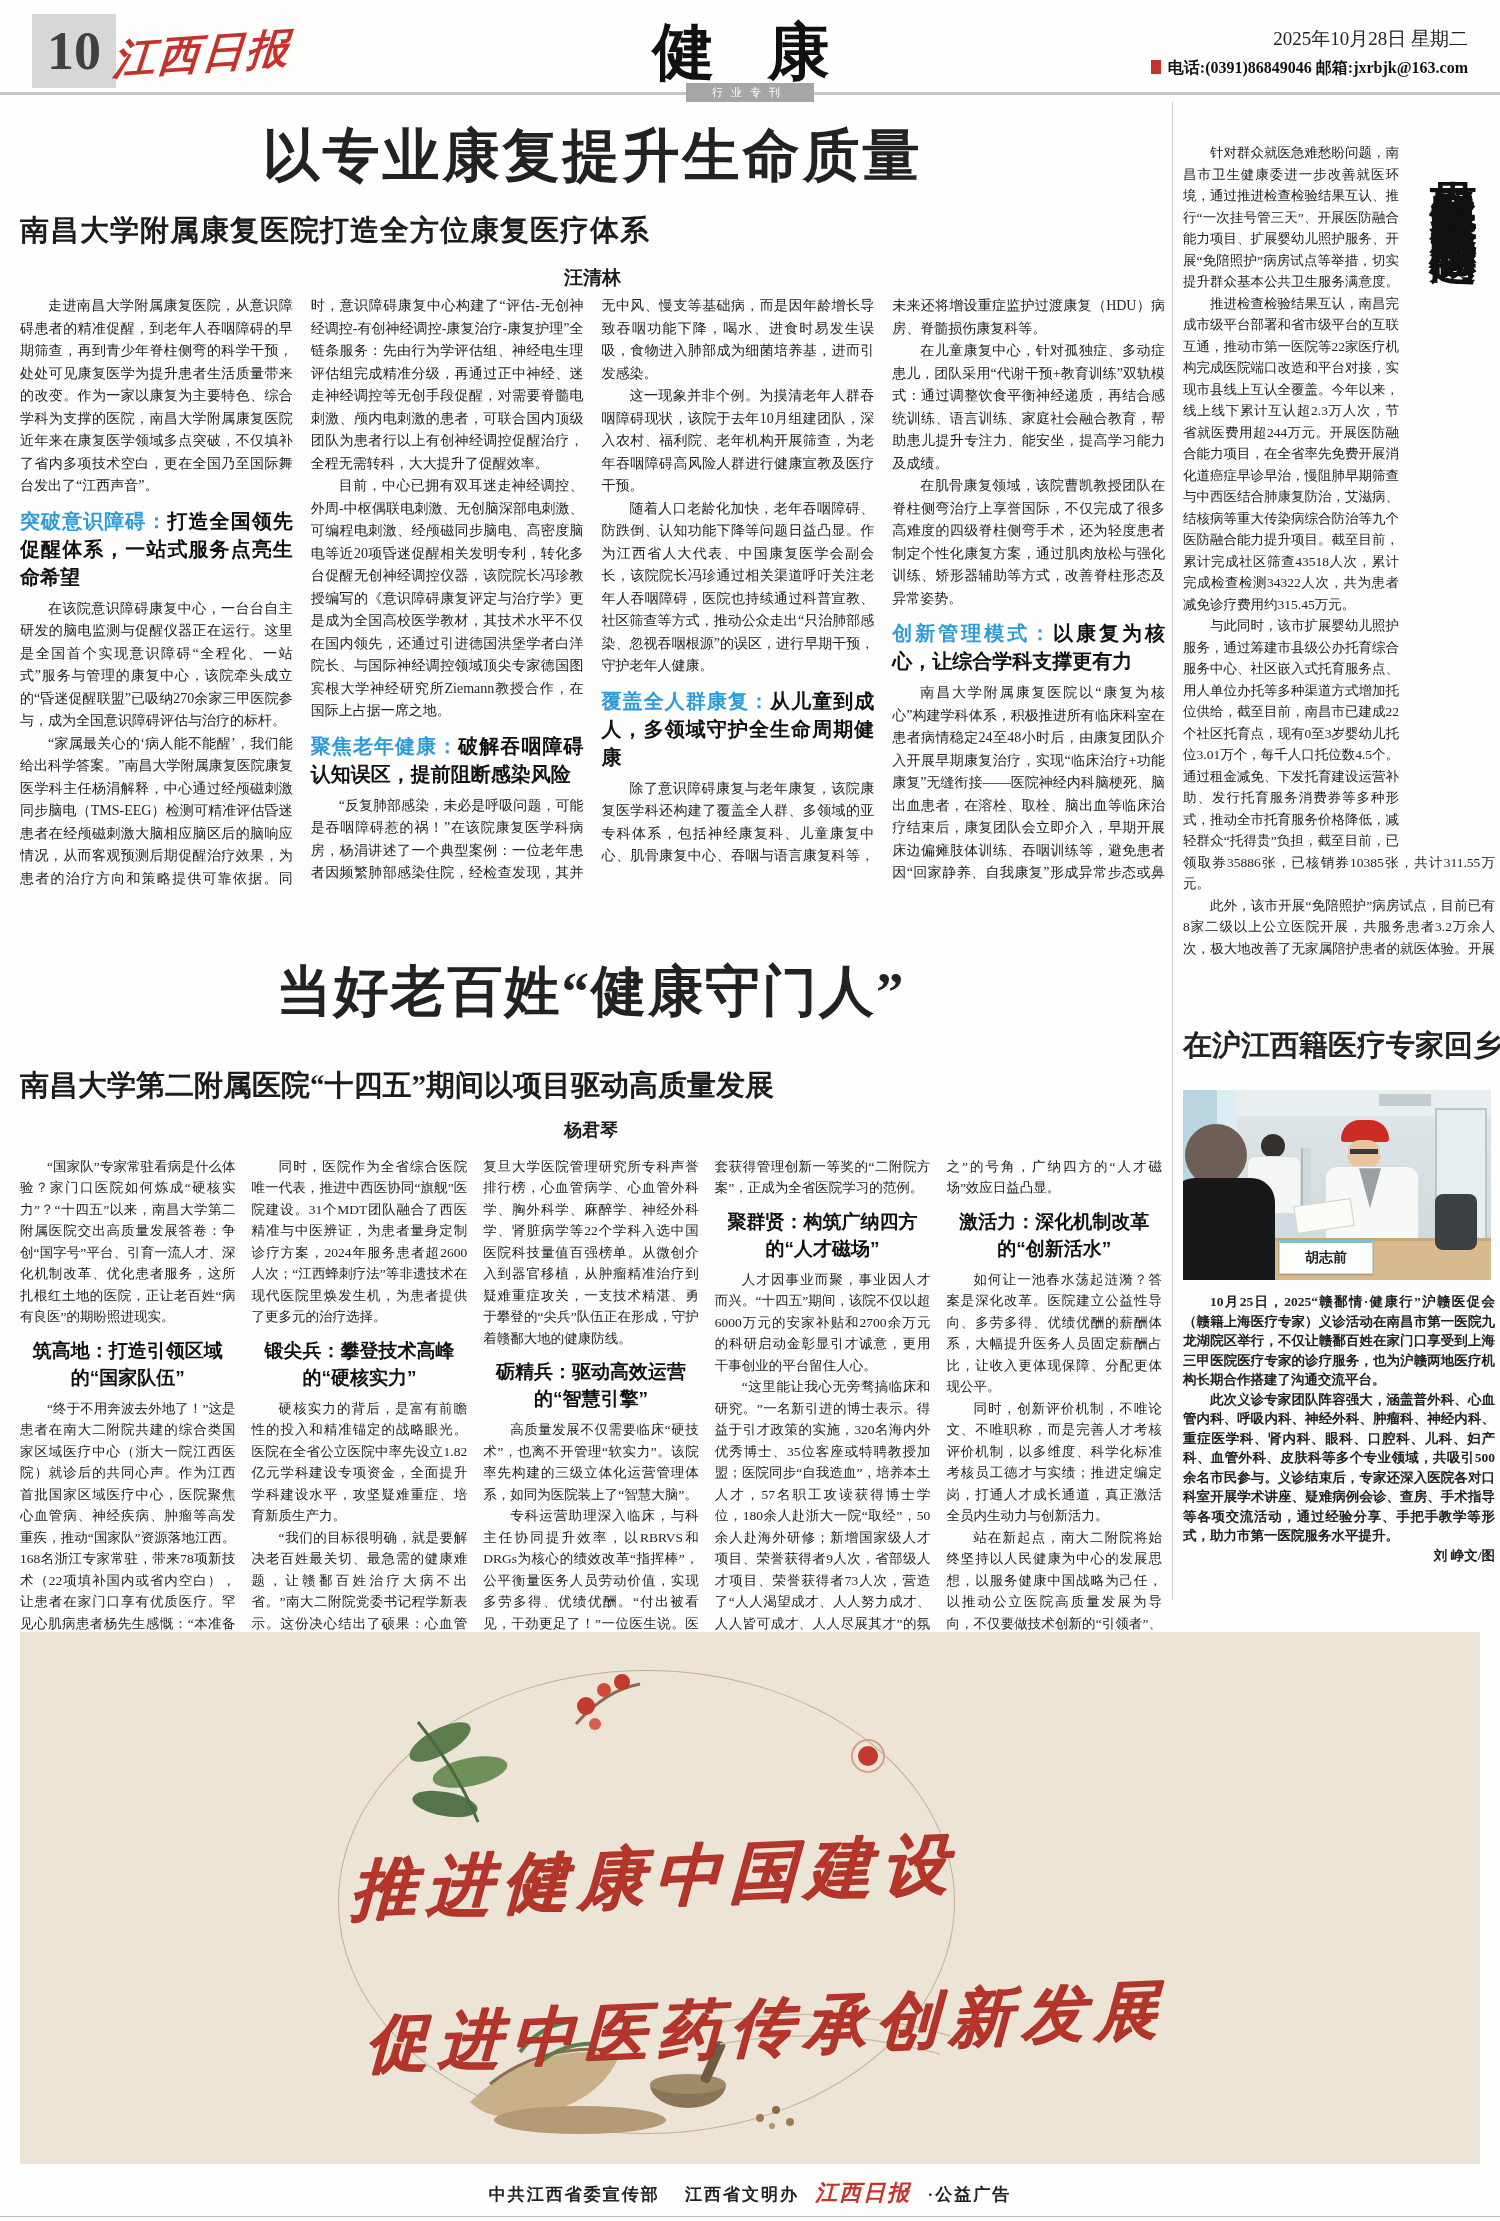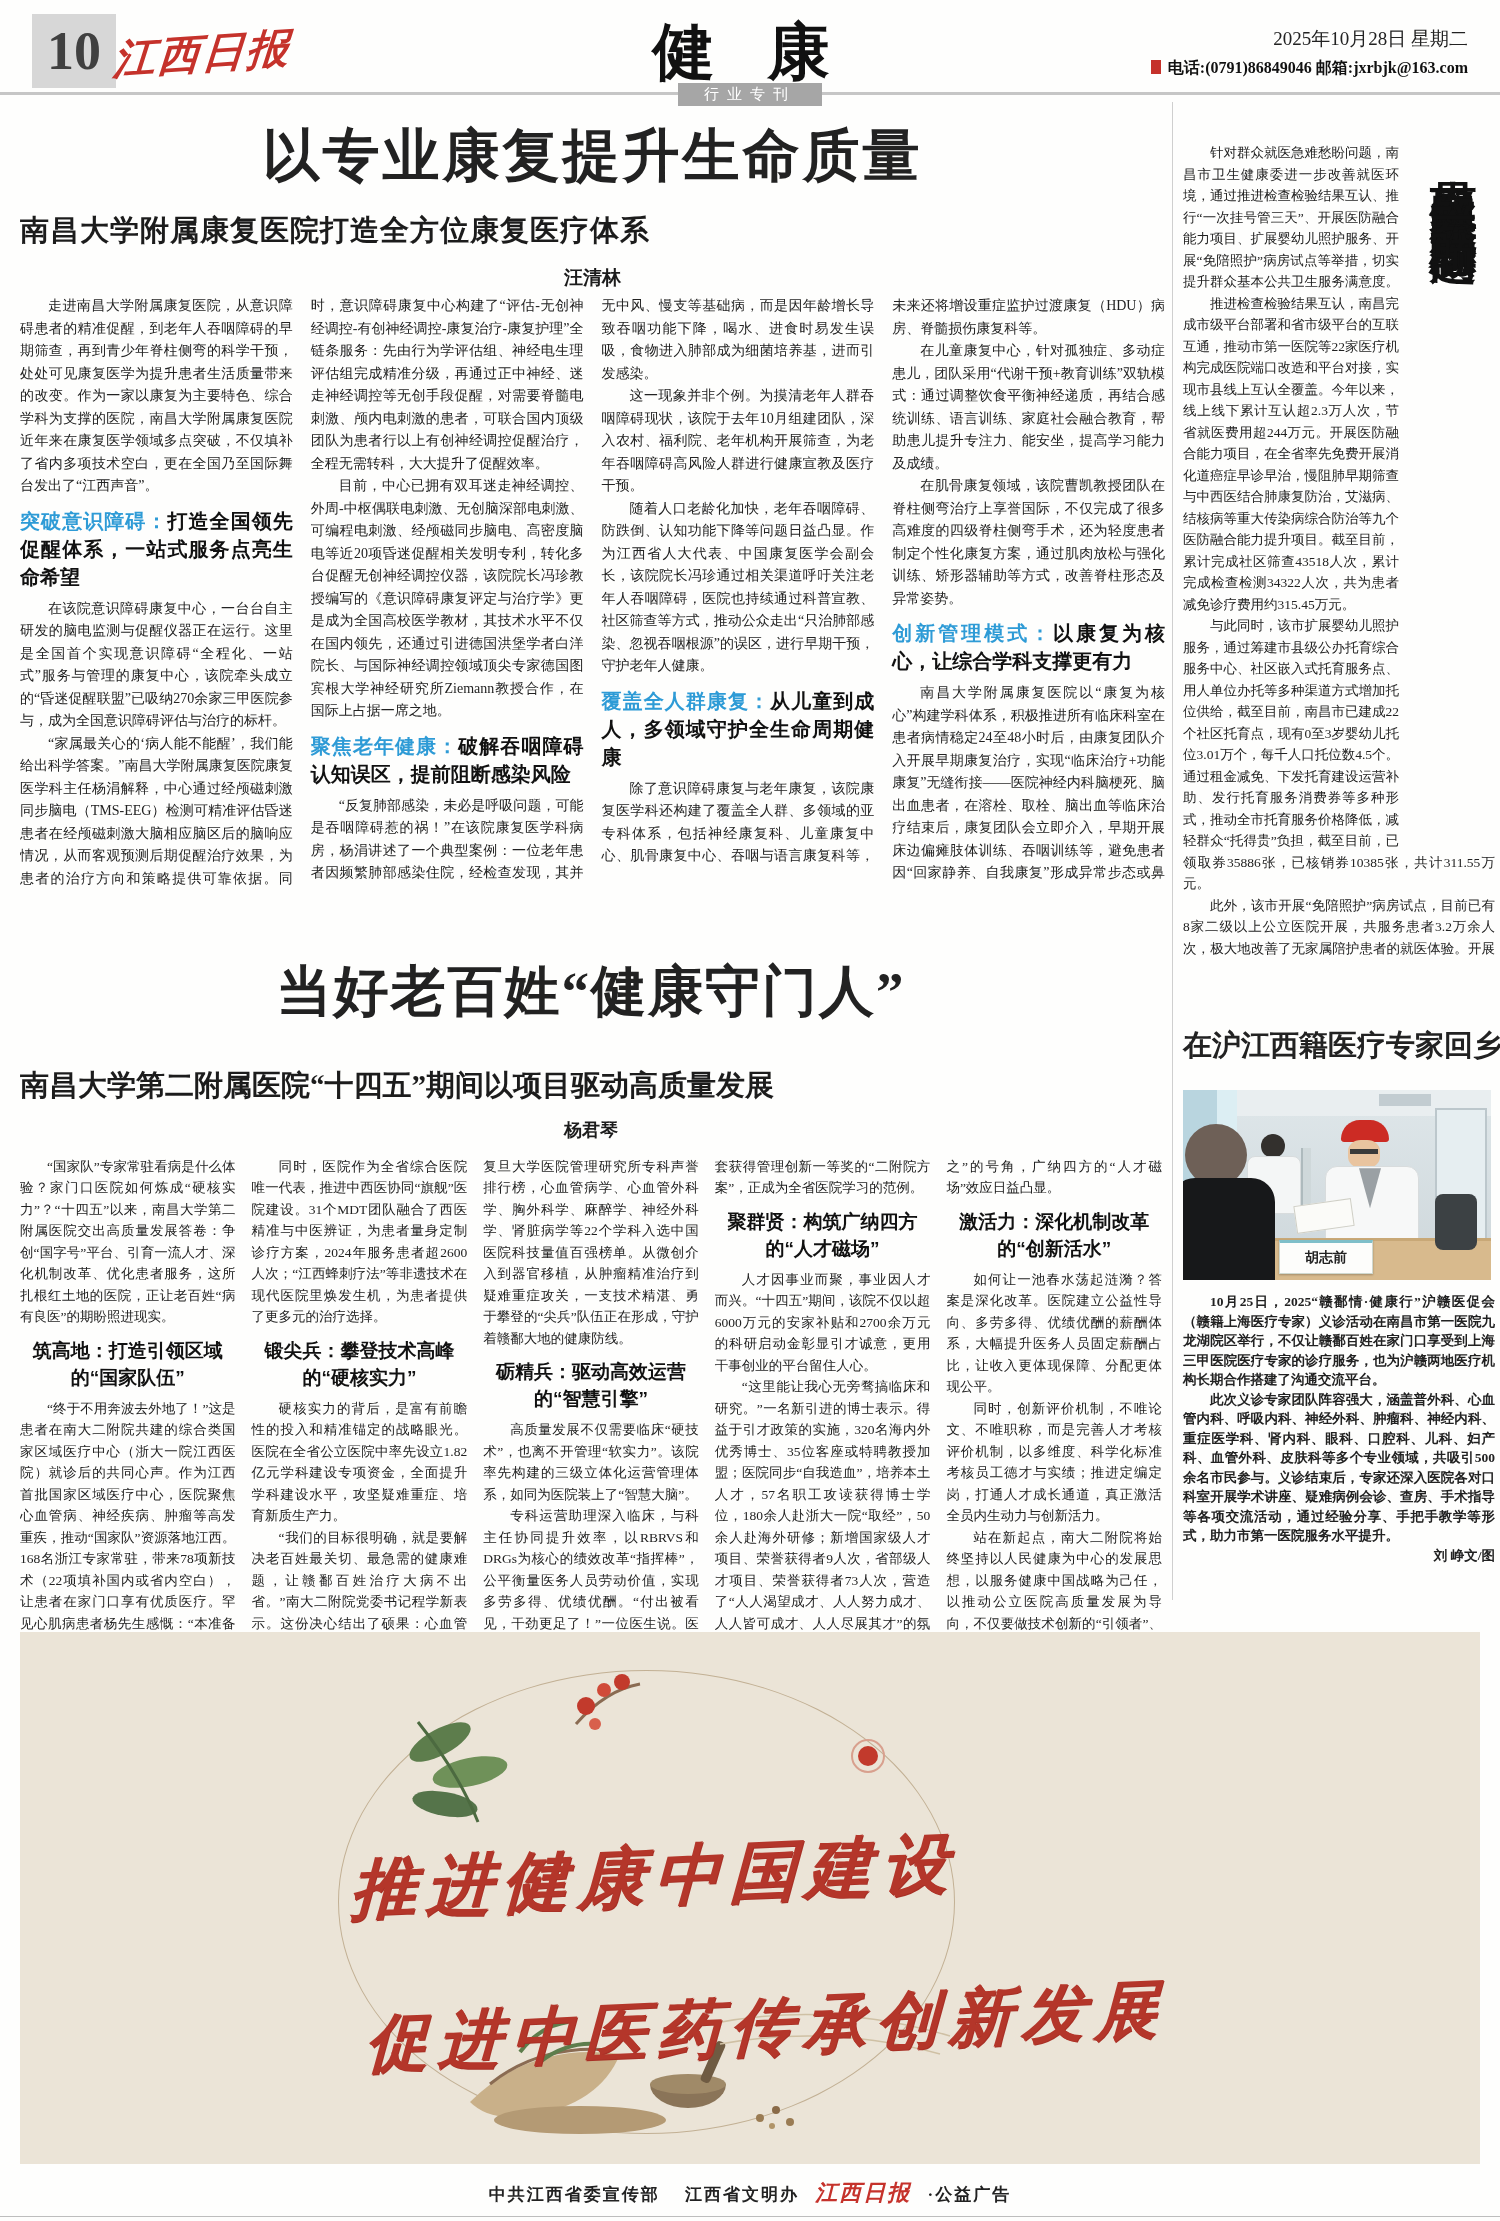--- a/index.html
+++ b/index.html
@@ -12,21 +12,21 @@
   .paper-logo{position:absolute;left:114px;top:26px;font:bold italic 42px "DejaVu Serif",serif;
               color:#c5322b;transform:skewX(-8deg) rotate(-4deg);letter-spacing:2px;}
   .masthead{position:absolute;left:0;right:0;top:10px;text-align:center;
             font-family:"Liberation Sans","DejaVu Sans",sans-serif;
             font-size:62px;font-weight:600;letter-spacing:18px;color:#111;}
   .dateline{position:absolute;right:32px;top:26px;font-size:19px;color:#222;}
   .contactline{position:absolute;right:32px;top:58px;font-size:16px;font-weight:bold;color:#111;}
   .red-sq{display:inline-block;width:10px;height:14px;background:#c5322b;margin-right:7px;vertical-align:-1px;}
   .header-rule{position:absolute;left:0;right:0;top:92px;height:3px;background:#c6c6c6;}
   .section-tag{position:absolute;left:50%;top:83px;transform:translateX(-50%);
-               background:#a6a6a6;color:#fff;padding:2px 26px;font-size:15px;letter-spacing:8px;
+               background:#a6a6a6;color:#fff;padding:2px 26px;font-size:11px;letter-spacing:8px;
                font-family:"Liberation Sans","DejaVu Sans",sans-serif;}
   .v-rule{position:absolute;left:1172px;top:102px;width:1px;height:1498px;background:#cfcfcf;}
   
   .art-headline{text-align:center;font-family:Liberation Serif, serif;
                 font-weight:bold;color:#222;}
   .art-subtitle{font-weight:bold;}
   .art-author{text-align:center;font-weight:bold;}
   .art-body{text-align:justify;color:#222;overflow:hidden;}
   .art-body p{margin:0;text-indent:2em;}
   .art-body .sub{margin:9px 0 7px 0;font-family:"Liberation Sans","DejaVu Sans",sans-serif;
@@ -83,21 +83,21 @@
 </style>
 </head>
 <body>
 
 <div class="page">
 
   <div class="pagenum">10</div>
   <div class="paper-logo">江西日报</div>
   <div class="masthead">健 康</div>
   <div class="dateline">2025年10月28日 星期二</div>
-  <div class="contactline"><span class="red-sq"></span><span>电话:(0791)86849046  邮箱:jxrbjk@163.com</span></div>
+  <div class="contactline"><span class="red-sq"></span><span>电话:(0391)86849046  邮箱:jxrbjk@163.com</span></div>
   <div class="header-rule"></div>
   <div class="section-tag">行业专刊</div>
   <div class="v-rule"></div>
 
   <section class="art1 blue-leads">
     <h1 class="art-headline">以专业康复提升生命质量</h1>
     <div class="art-subtitle">南昌大学附属康复医院打造全方位康复医疗体系</div>
     <div class="art-author">汪清林</div>
     <div class="art-body">
         <p>走进南昌大学附属康复医院，从意识障碍患者的精准促醒，到老年人吞咽障碍的早期筛查，再到青少年脊柱侧弯的科学干预，处处可见康复医学为提升患者生活质量带来的改变。作为一家以康复为主要特色、综合学科为支撑的医院，南昌大学附属康复医院近年来在康复医学领域多点突破，不仅填补了省内多项技术空白，更在全国乃至国际舞台发出了“江西声音”。</p>

